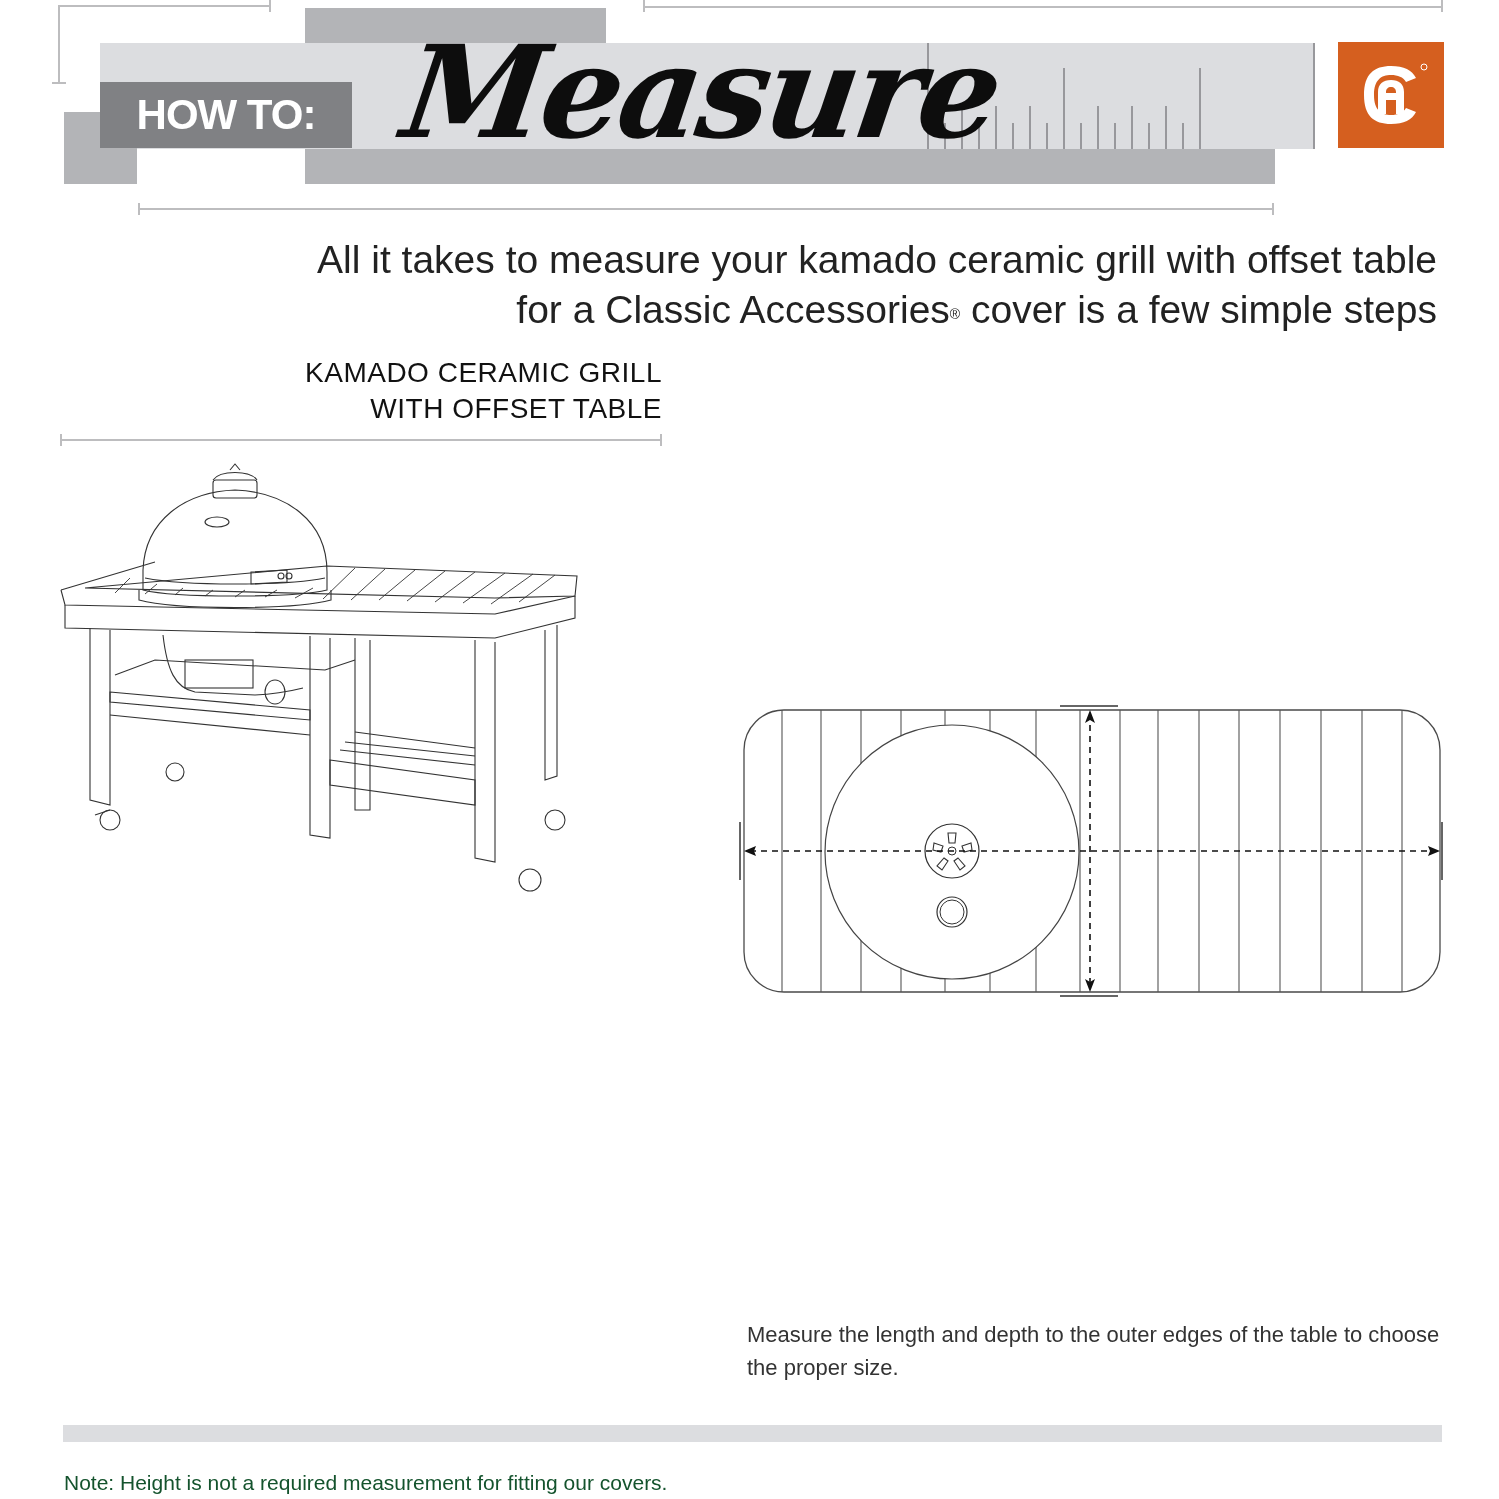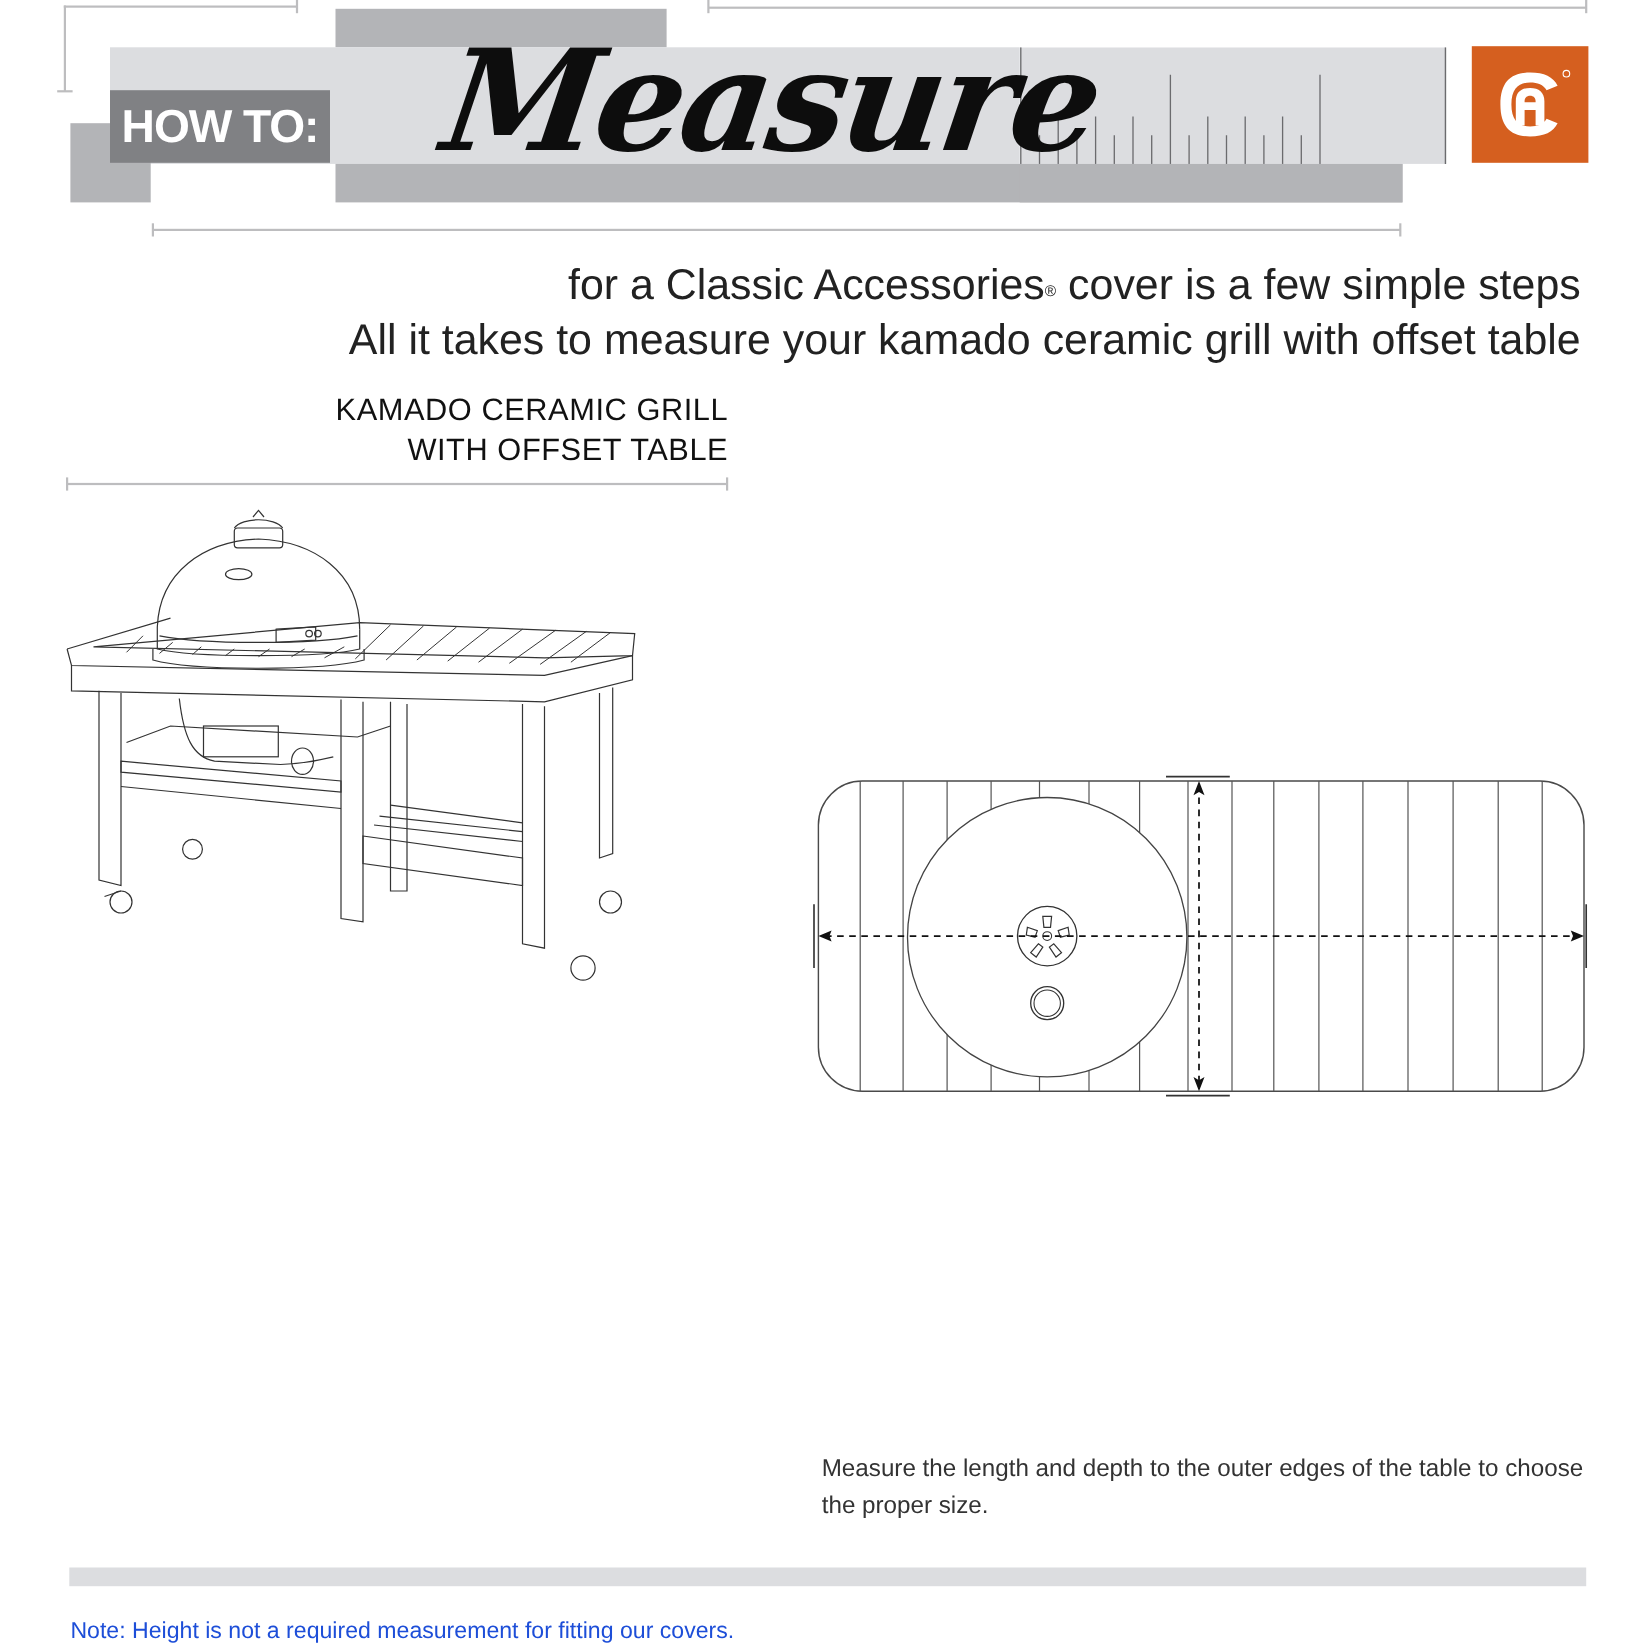--- a/index.html
+++ b/index.html
@@ -1,29 +1,29 @@
 <!DOCTYPE html>
 <html><head>
 <meta charset="utf-8">
 <style>
   html, body { margin: 0; padding: 0; background: #ffffff; }
   body { width: 1499px; height: 1499px; position: relative; overflow: hidden; font-family: "Liberation Sans", sans-serif; color: #1a1a1a; }
   .abs { position: absolute; }
   .bracket-line { position: absolute; background: #bdbdbf; }
   .block-dark { background: #b3b4b7; position: absolute; }
   .block-light { background: #dcdde0; position: absolute; }
-  .howto-box { position: absolute; left: 100px; top: 82px; width: 200px; height: 66px; background: #808184; color: #ffffff; font-weight: bold; font-size: 42px; display: flex; align-items: center; justify-content: center; letter-spacing: -1px; }
+  .howto-box { position: absolute; left: 100px; top: 82px; width: 252px; height: 66px; background: #808184; color: #ffffff; font-weight: bold; font-size: 42px; display: flex; align-items: center; justify-content: center; letter-spacing: -1px; }
   .measure-title { position: absolute; left: 405px; top: 28px; font-family: "DejaVu Serif", serif; font-style: italic; font-weight: bold; font-size: 128px; color: #0d0d0d; letter-spacing: -4px; transform: skewX(-8deg); line-height: 1; }
   .logo { position: absolute; left: 1338px; top: 42px; width: 106px; height: 106px; background: #d55f1f; }
   .intro { position: absolute; right: 62px; top: 235px; text-align: right; font-size: 39px; font-weight: 300; line-height: 50px; color: #222; }
   .intro sup { font-size: 14px; vertical-align: top; position: relative; top: 4px; }
   .product-title { position: absolute; left: 60px; width: 602px; top: 355px; text-align: right; font-size: 28px; line-height: 36px; color: #111; letter-spacing: 0.5px; }
   .instructions { position: absolute; left: 747px; top: 1318px; width: 700px; font-size: 22px; line-height: 33px; color: #333; }
   .footer-bar { position: absolute; left: 63px; top: 1425px; width: 1379px; height: 17px; background: #dcdde0; }
-  .note { position: absolute; left: 64px; top: 1471px; font-size: 21px; color: #1d4ed8; }
+  .note { position: absolute; left: 64px; top: 1471px; font-size: 21px; color: #14532d; }
 </style>
 </head>
 <body>
 
 <div class="bracket-line" style="left:58px; top:5px; width:212px; height:2px;"></div>
 <div class="bracket-line" style="left:269px; top:0px; width:2px; height:12px;"></div>
 <div class="bracket-line" style="left:58px; top:5px; width:2px; height:78px;"></div>
 <div class="bracket-line" style="left:52px; top:82px; width:14px; height:2px;"></div>
 <div class="bracket-line" style="left:644px; top:6px; width:798px; height:2px;"></div>
 <div class="bracket-line" style="left:643px; top:0px; width:2px; height:12px;"></div>
@@ -68,22 +68,22 @@
 
 <div class="logo">
   <svg width="106" height="106" viewBox="0 0 106 106">
     <path d="M78 36 C74 28 66 24 53 24 C36 24 26 32 26 53 C26 74 36 82 53 82 C66 82 74 78 78 70 L68 66 C65 71 60 73 53 73 C43 73 36 68 36 53 C36 38 43 33 53 33 C60 33 65 35 68 40 Z" fill="#ffffff"></path>
     <path d="M40 72 L40 50 C40 42 45 38 53 38 C61 38 66 42 66 50 L66 72 L58 72 L58 58 L48 58 L48 72 Z M48 51 L58 51 L58 50 C58 47 56 45 53 45 C50 45 48 47 48 50 Z" fill="#ffffff"></path>
     <circle cx="86" cy="25" r="3" fill="none" stroke="#ffffff" stroke-width="1"></circle>
   </svg>
 </div>
 
 <div class="intro">
+  <div>All it takes to measure your kamado ceramic grill with offset table</div>
   <div><span>for a Classic Accessories</span><sup>®</sup><span> cover is a few simple steps</span></div>
-  <div>All it takes to measure your kamado ceramic grill with offset table</div>
 </div>
 
 <div class="product-title">
   <div>KAMADO CERAMIC GRILL</div>
   <div>WITH OFFSET TABLE</div>
 </div>
 <div class="bracket-line" style="left:61px; top:439px; width:600px; height:2px;"></div>
 <div class="bracket-line" style="left:60px; top:434px; width:2px; height:12px;"></div>
 <div class="bracket-line" style="left:660px; top:434px; width:2px; height:12px;"></div>
 

